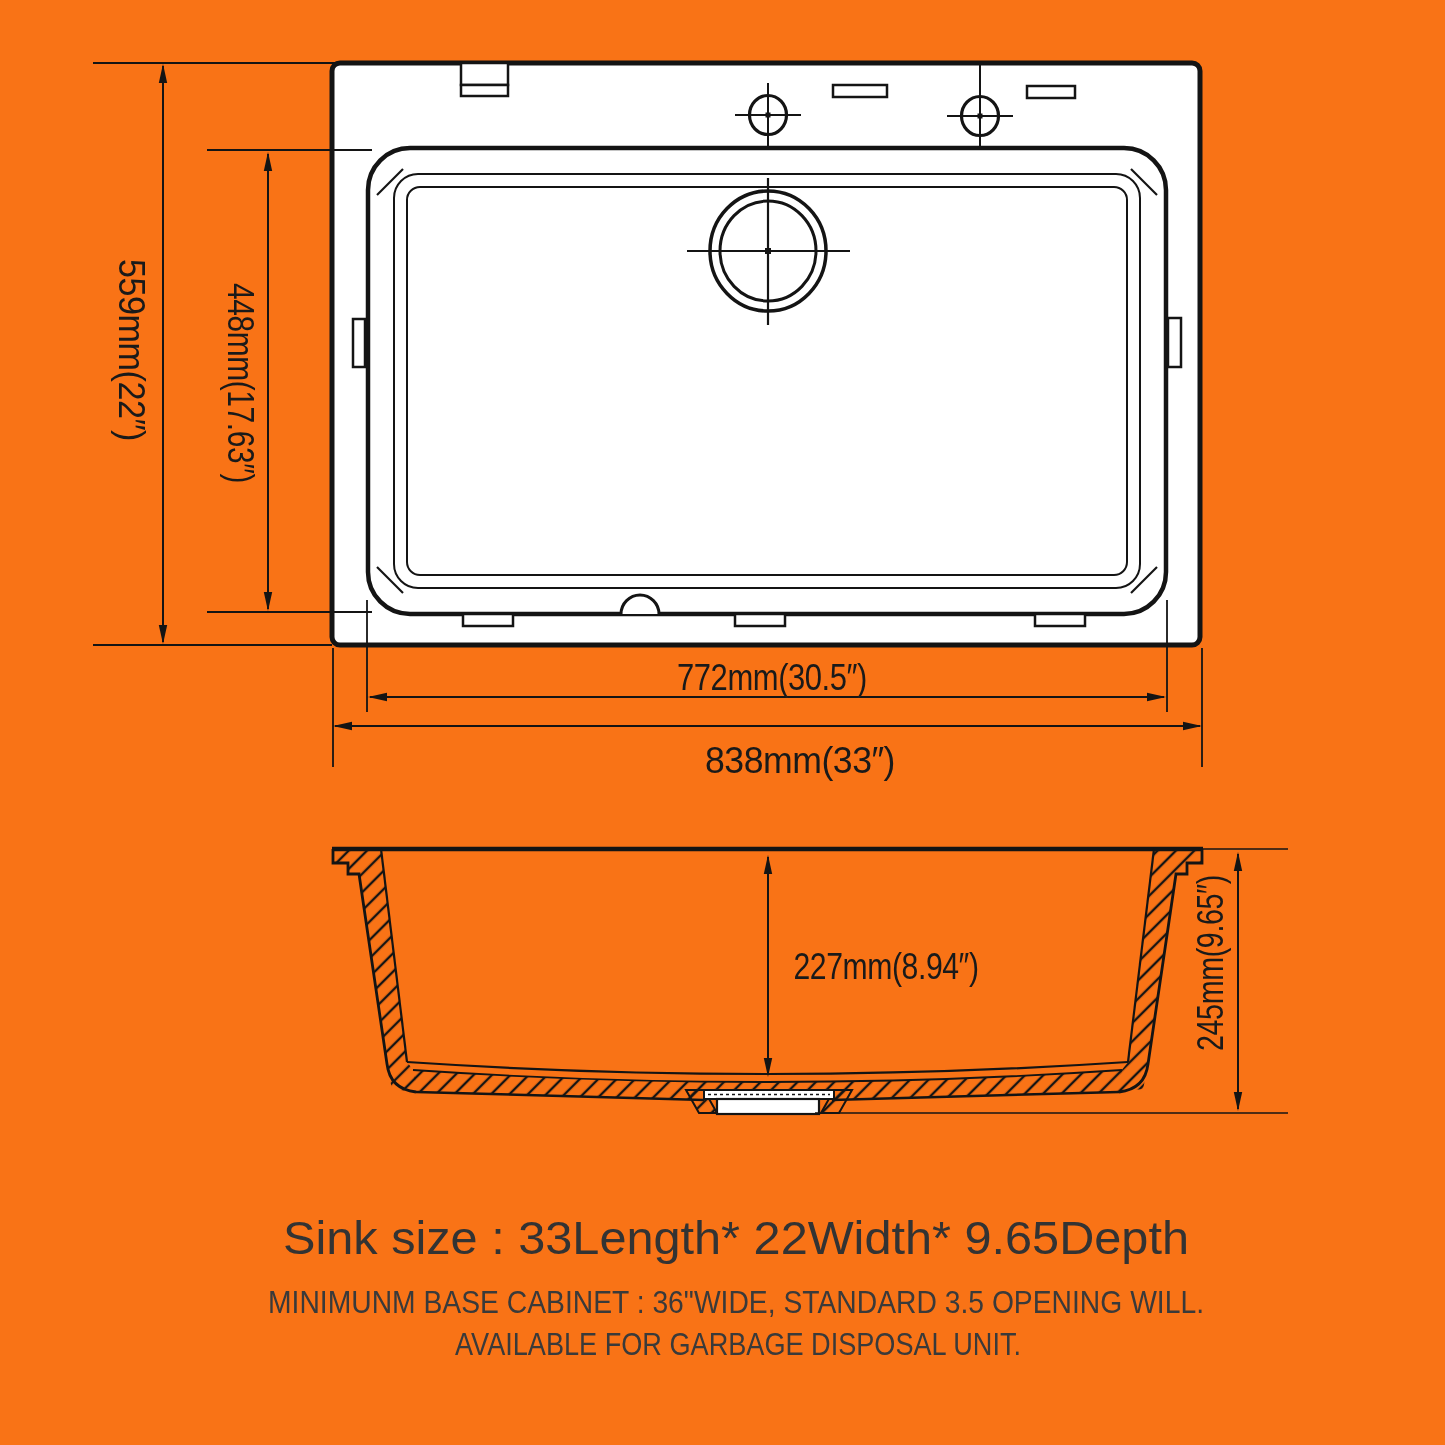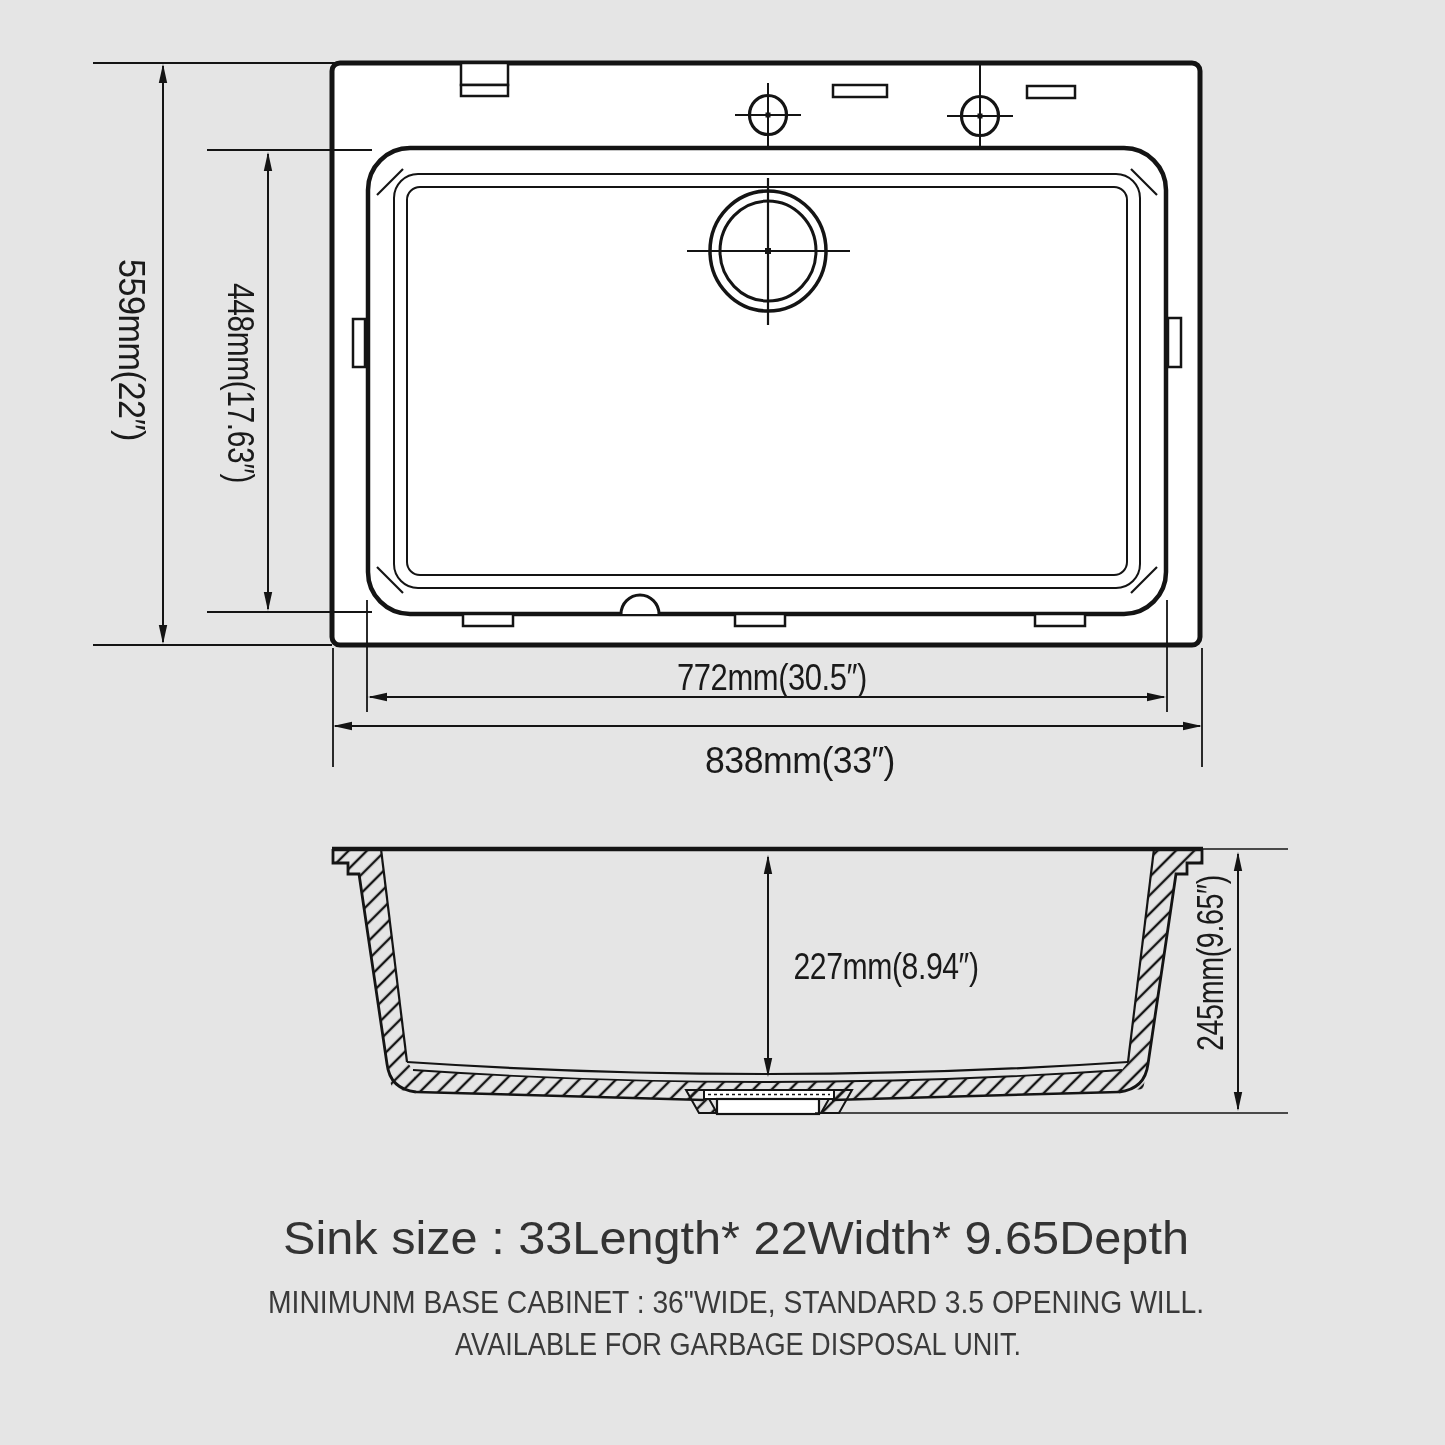--- a/index.html
+++ b/index.html
@@ -4,21 +4,21 @@
 <style>
   html, body {
     margin: 0;
     padding: 0;
     background: #ffffff;
   }
   .page {
     position: relative;
     width: 1445px;
     height: 1445px;
-    background: #e5e5e5;
+    background: #f97316;
     font-family: "Liberation Sans", sans-serif;
   }
   svg { display: block; }
   .dim-text {
     font-family: "Liberation Sans", sans-serif;
     font-size: 36px;
     fill: #1a1a1a;
     letter-spacing: -0.5px;
   }
   .note-title {

